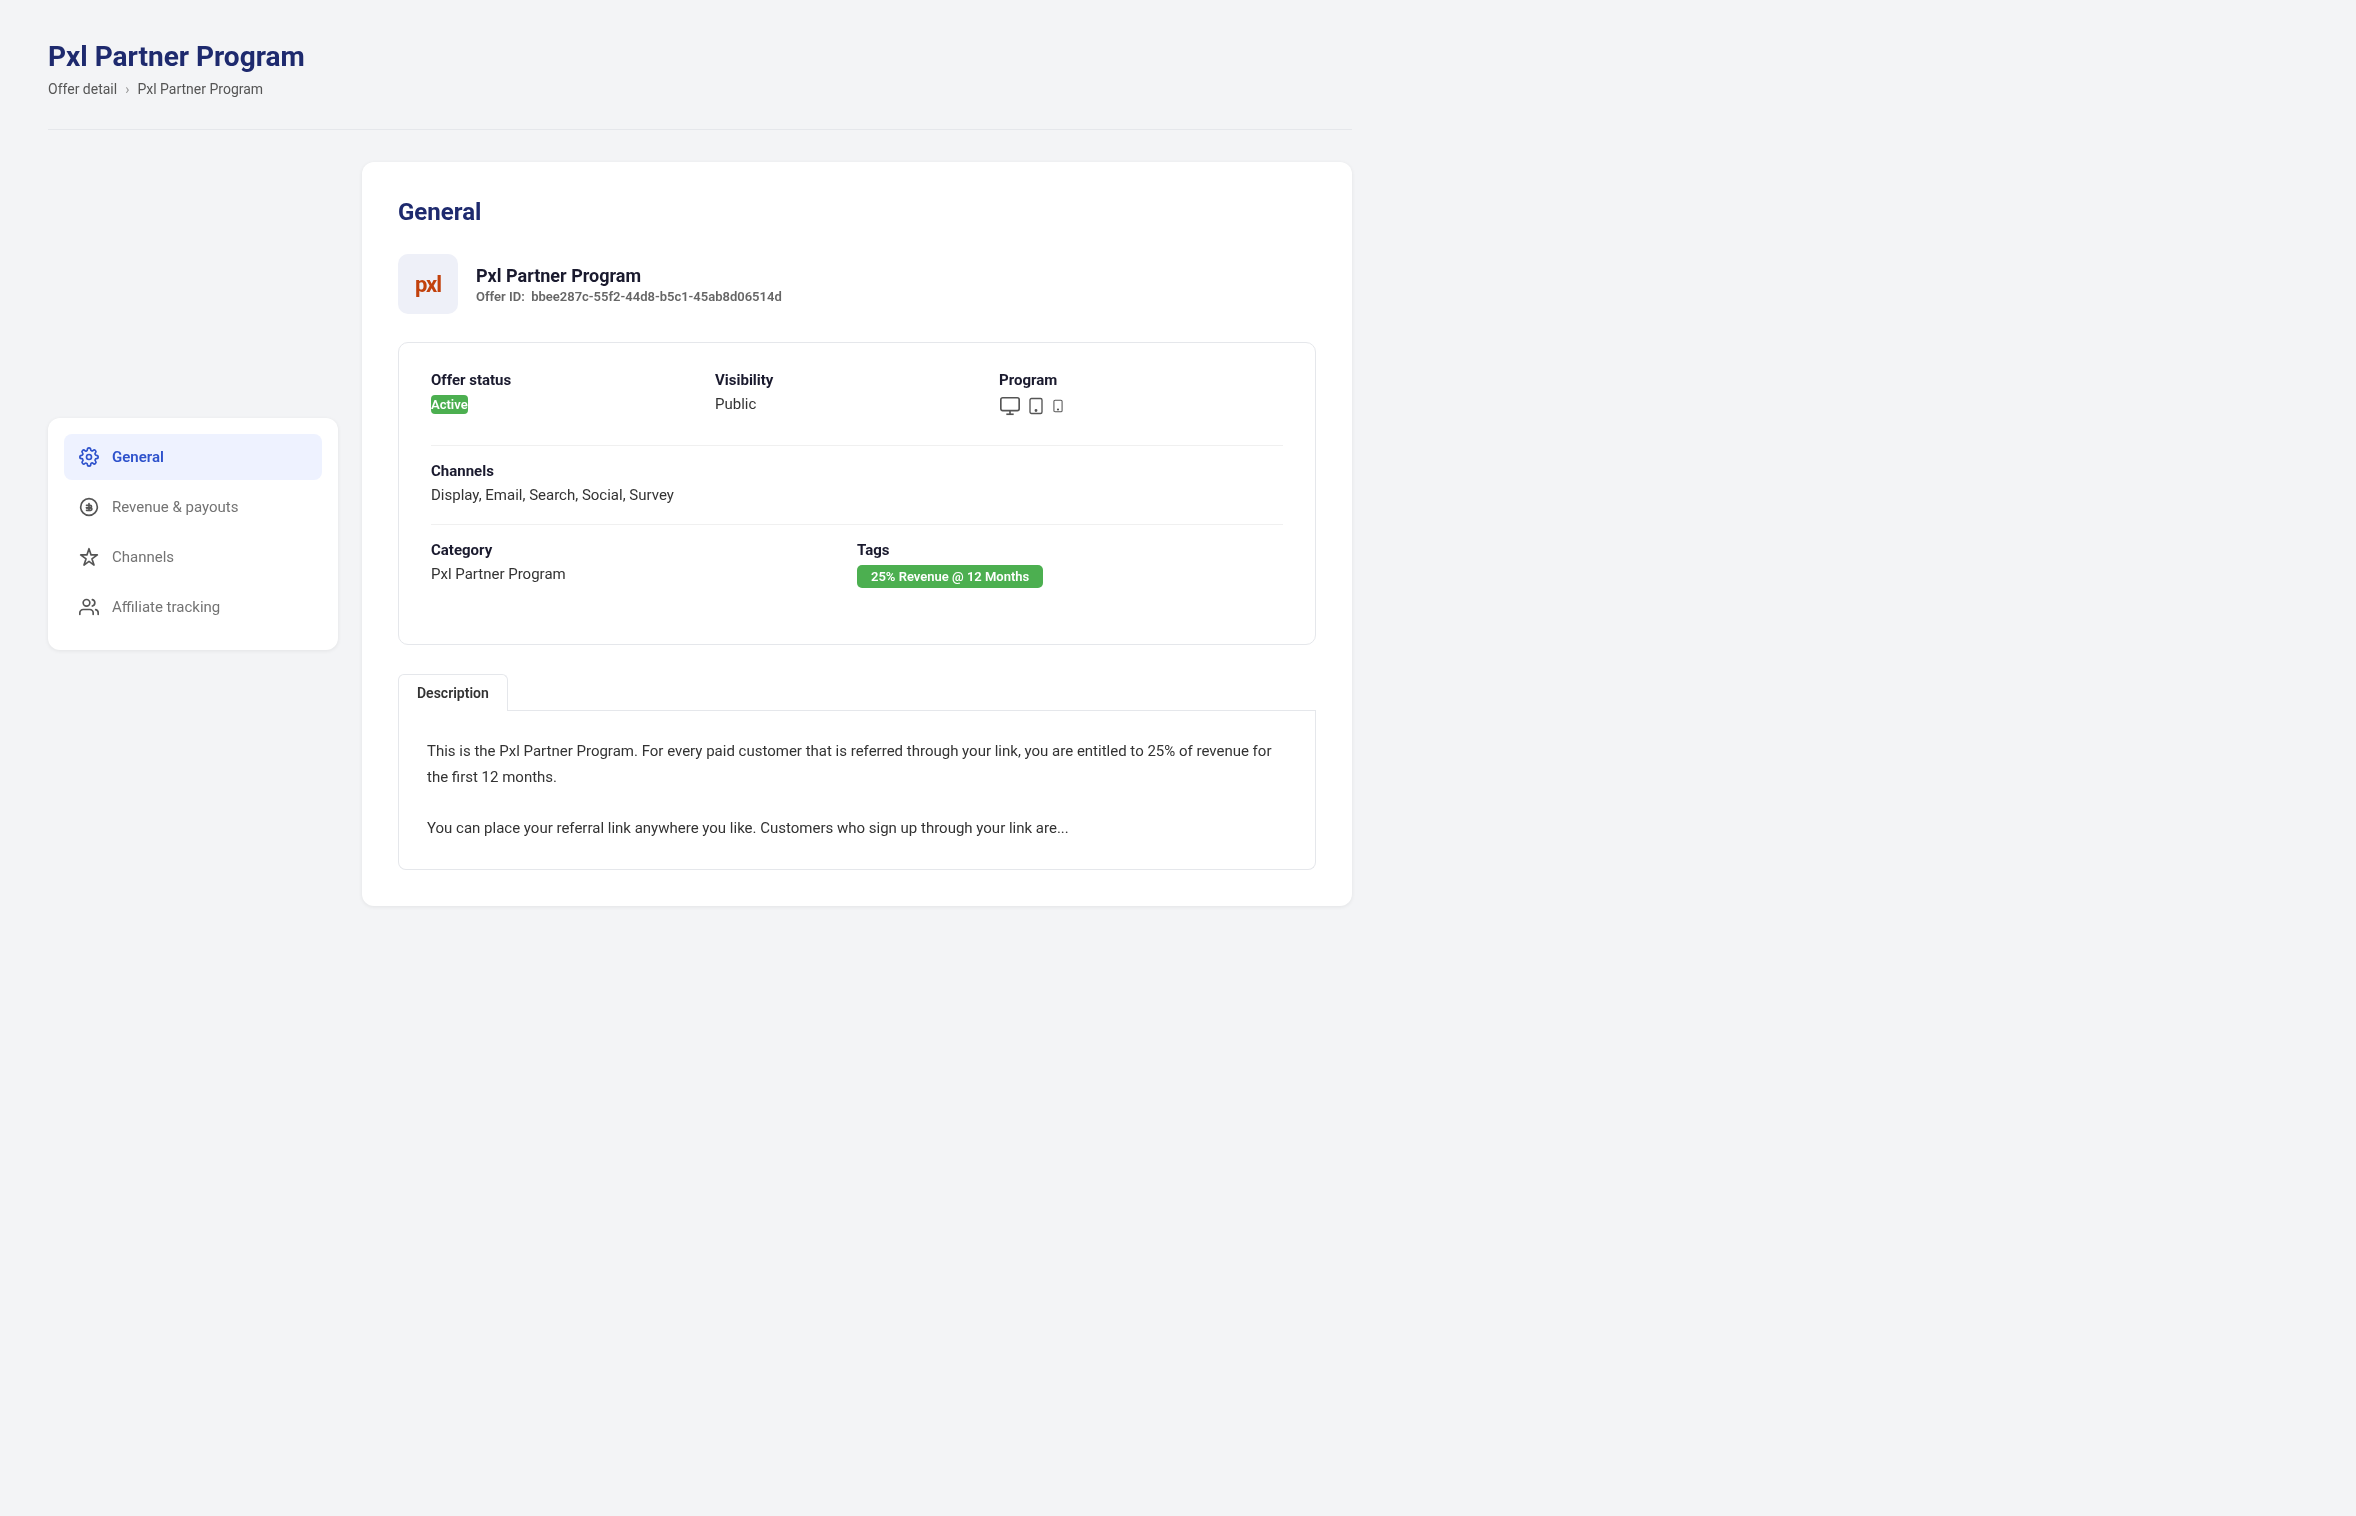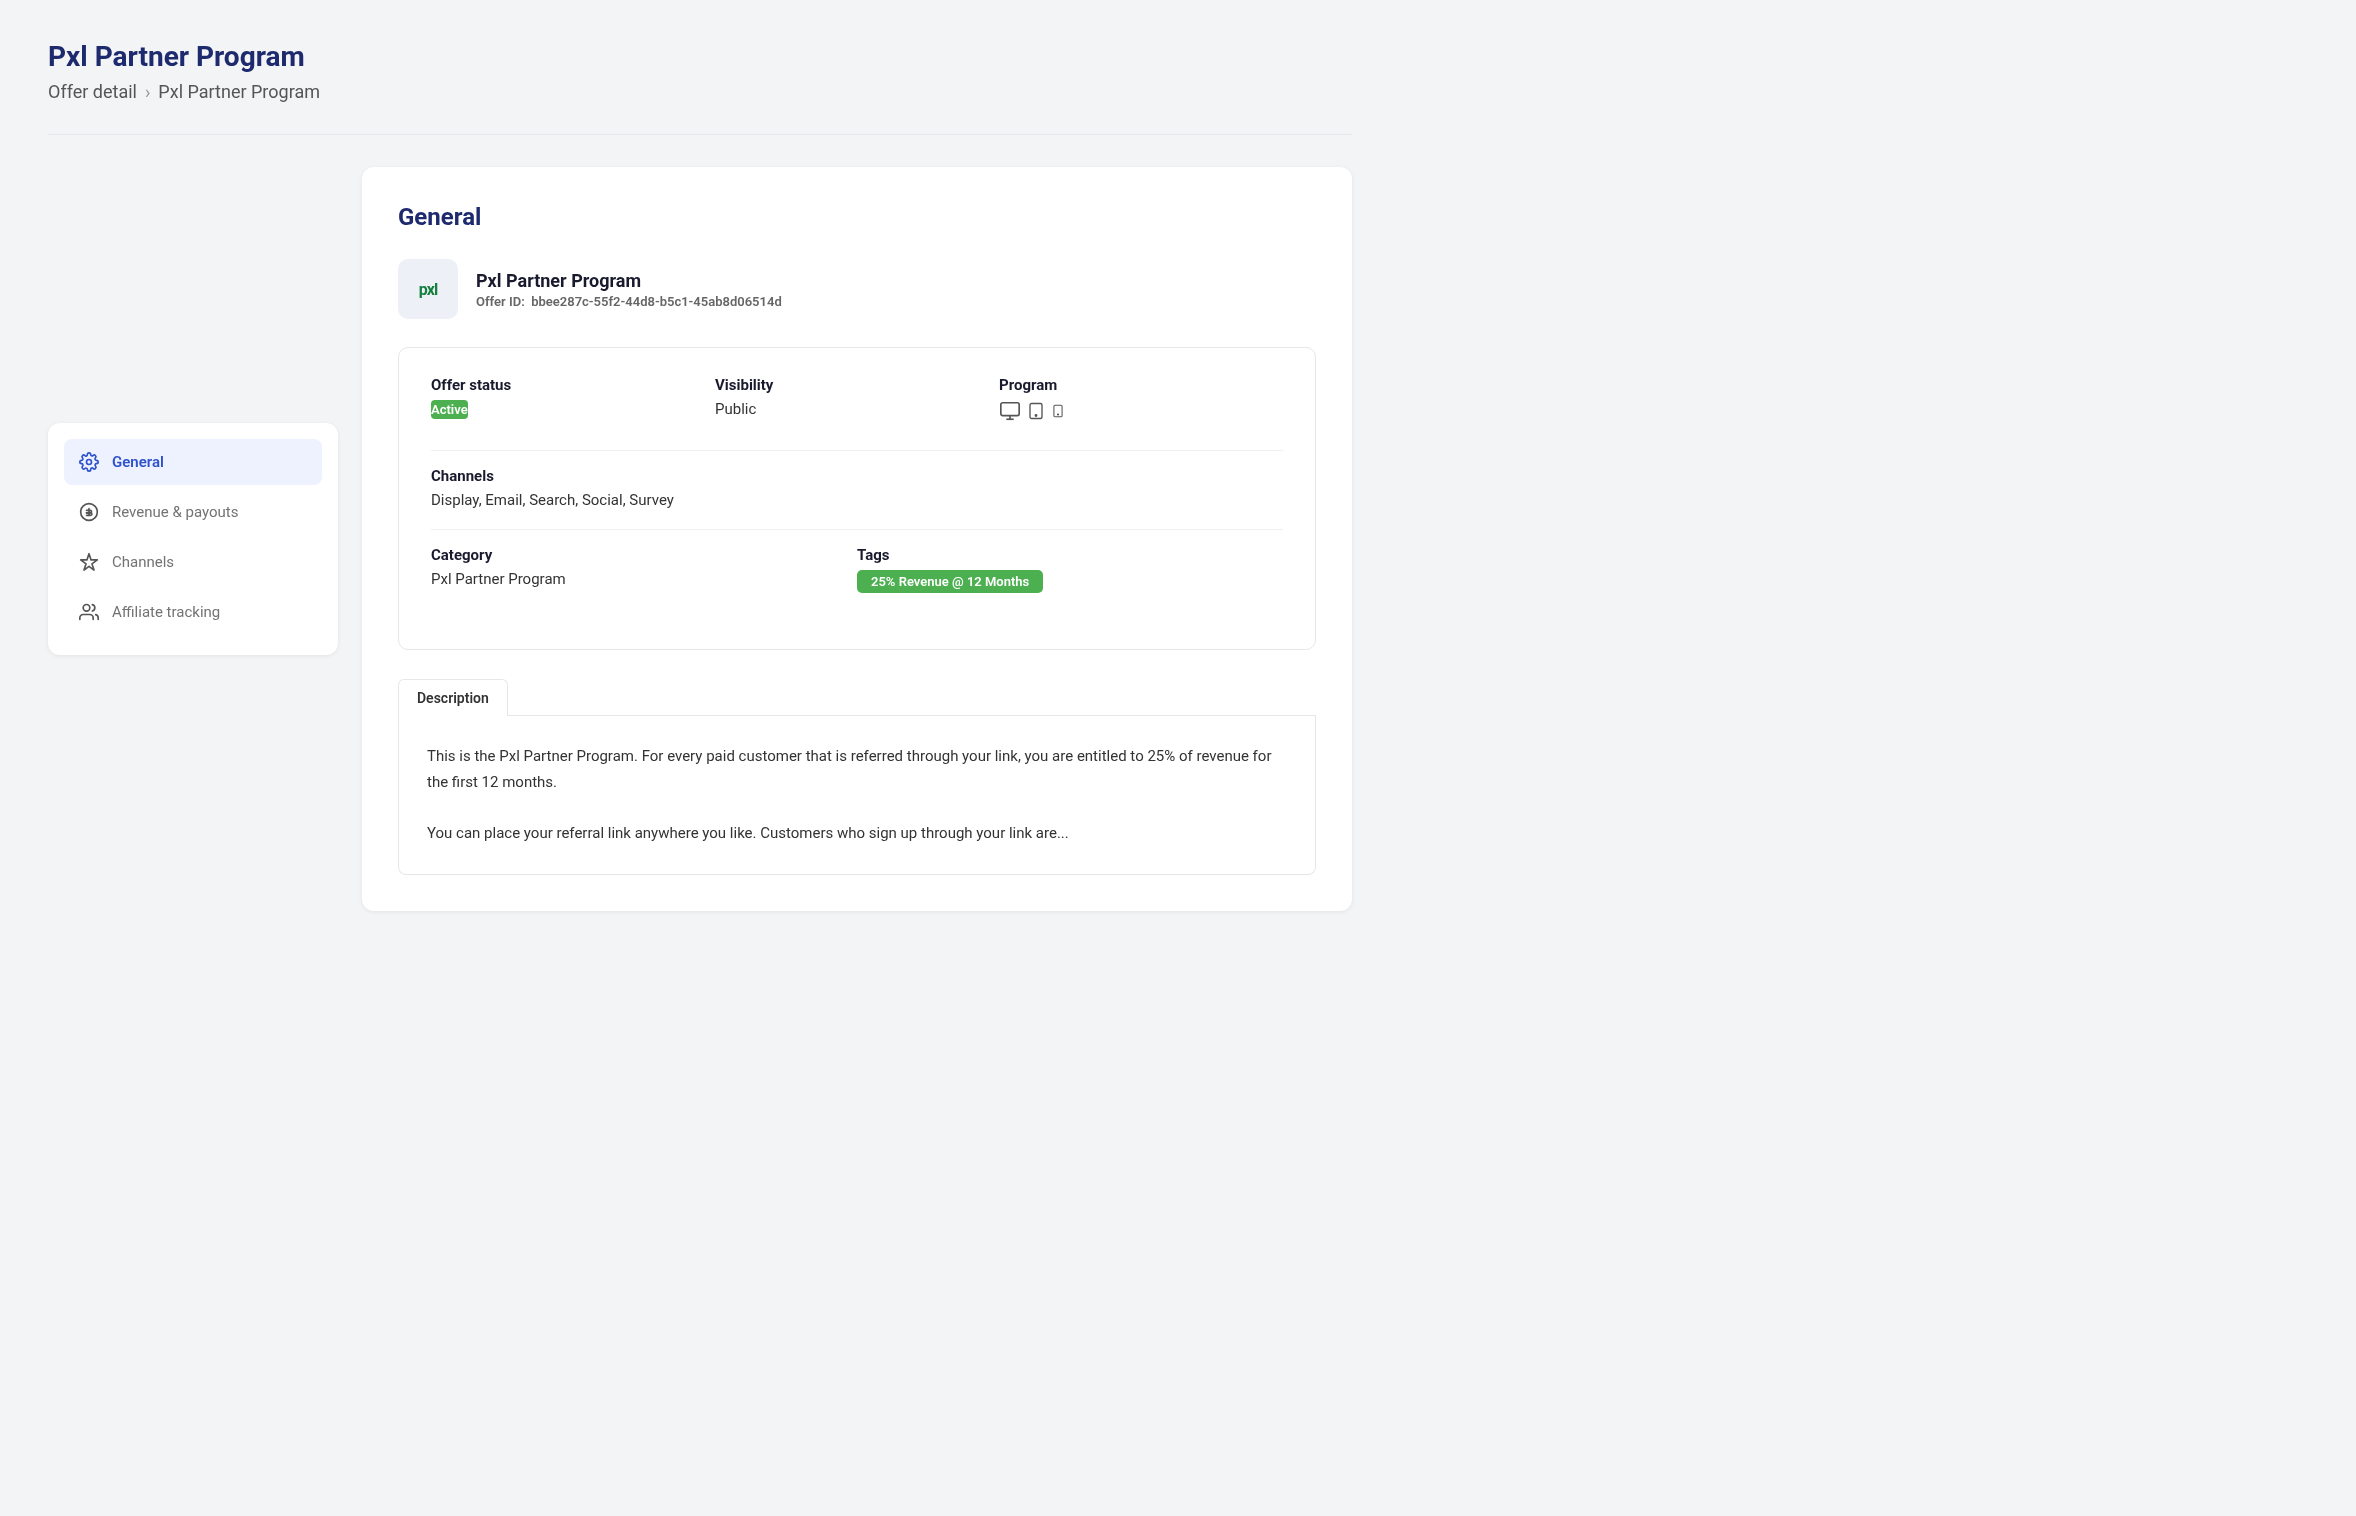--- a/index.html
+++ b/index.html
@@ -16,21 +16,21 @@
     .page-title {
       font-size: 28px;
       font-weight: 700;
       color: #1e2a6e;
       margin-bottom: 8px;
     }
     .breadcrumb {
       display: flex;
       align-items: center;
       gap: 8px;
-      font-size: 18px;
+      font-size: 14px;
       color: #555;
       margin-bottom: 32px;
     }
     .breadcrumb-sep {
       color: #999;
     }
     .breadcrumb-current {
       color: #555;
     }
     .divider {
@@ -101,23 +101,23 @@
       margin-bottom: 28px;
     }
     .offer-logo {
       width: 60px;
       height: 60px;
       background: #eef0f8;
       border-radius: 10px;
       display: flex;
       align-items: center;
       justify-content: center;
-      font-size: 16px;
-      font-weight: 700;
-      color: #15803d;
+      font-size: 22px;
+      font-weight: 700;
+      color: #c2410c;
       letter-spacing: -1px;
     }
     .offer-title {
       font-size: 18px;
       font-weight: 700;
       color: #1a1a2e;
     }
     .offer-id {
       font-size: 13px;
       color: #666;

